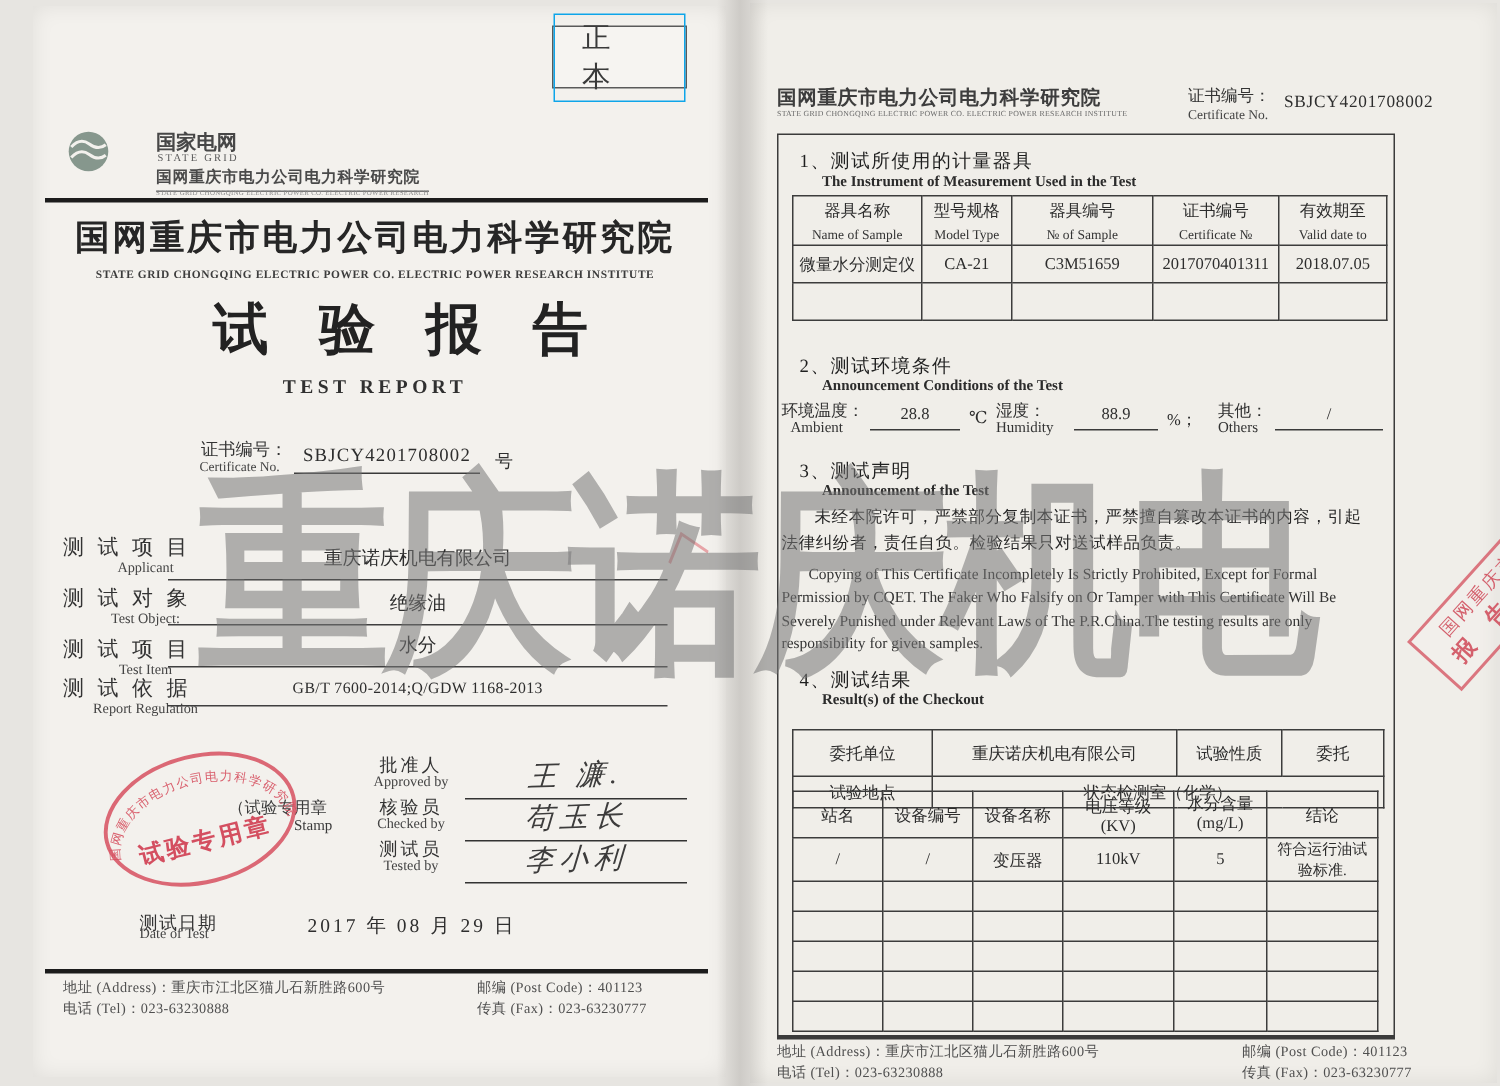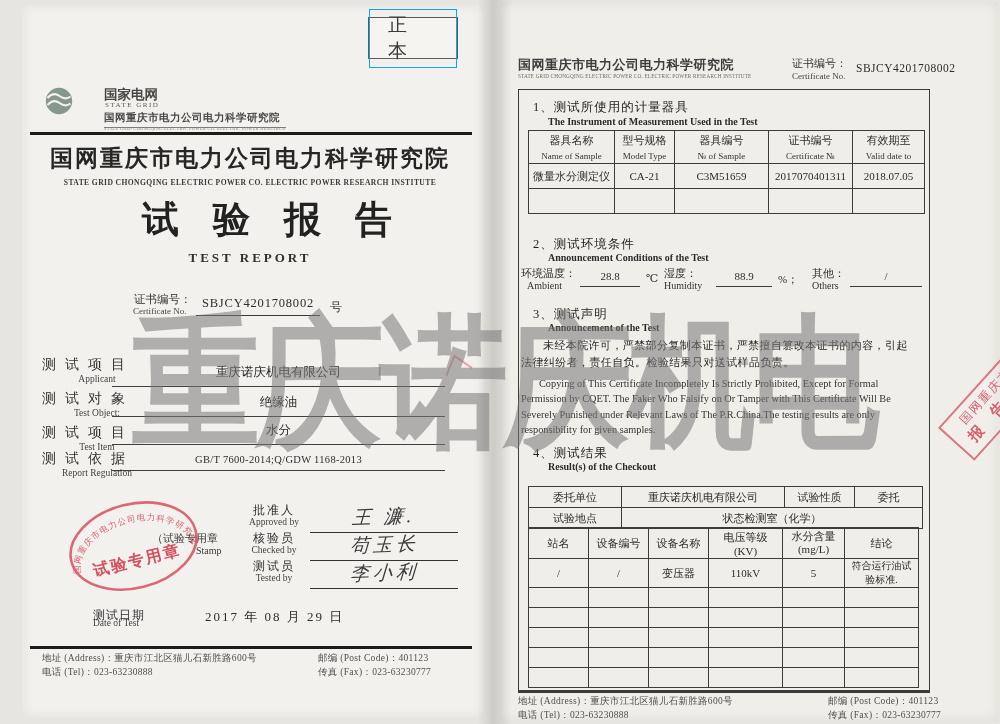--- a/index.html
+++ b/index.html
@@ -219,21 +219,21 @@
   <div class="abs sec-en" style="left:548px;top:461px;">Result(s) of the Checkout</div>
 
   <table class="abs" style="left:528px;top:486px;">
     <colgroup>
         <col style="width:93px">
         <col style="width:163px">
         <col style="width:70px">
         <col style="width:68px">
       </colgroup>
     <tbody>
-        <tr style="height:21px">
+        <tr style="height:31px">
       <td>委托单位</td>
       <td>重庆诺庆机电有限公司</td>
       <td>试验性质</td>
       <td>委托</td>
     </tr>
     <tr style="height:21px">
       <td>试验地点</td>
       <td colspan="3">状态检测室（化学）</td>
     </tr>
   </tbody>

